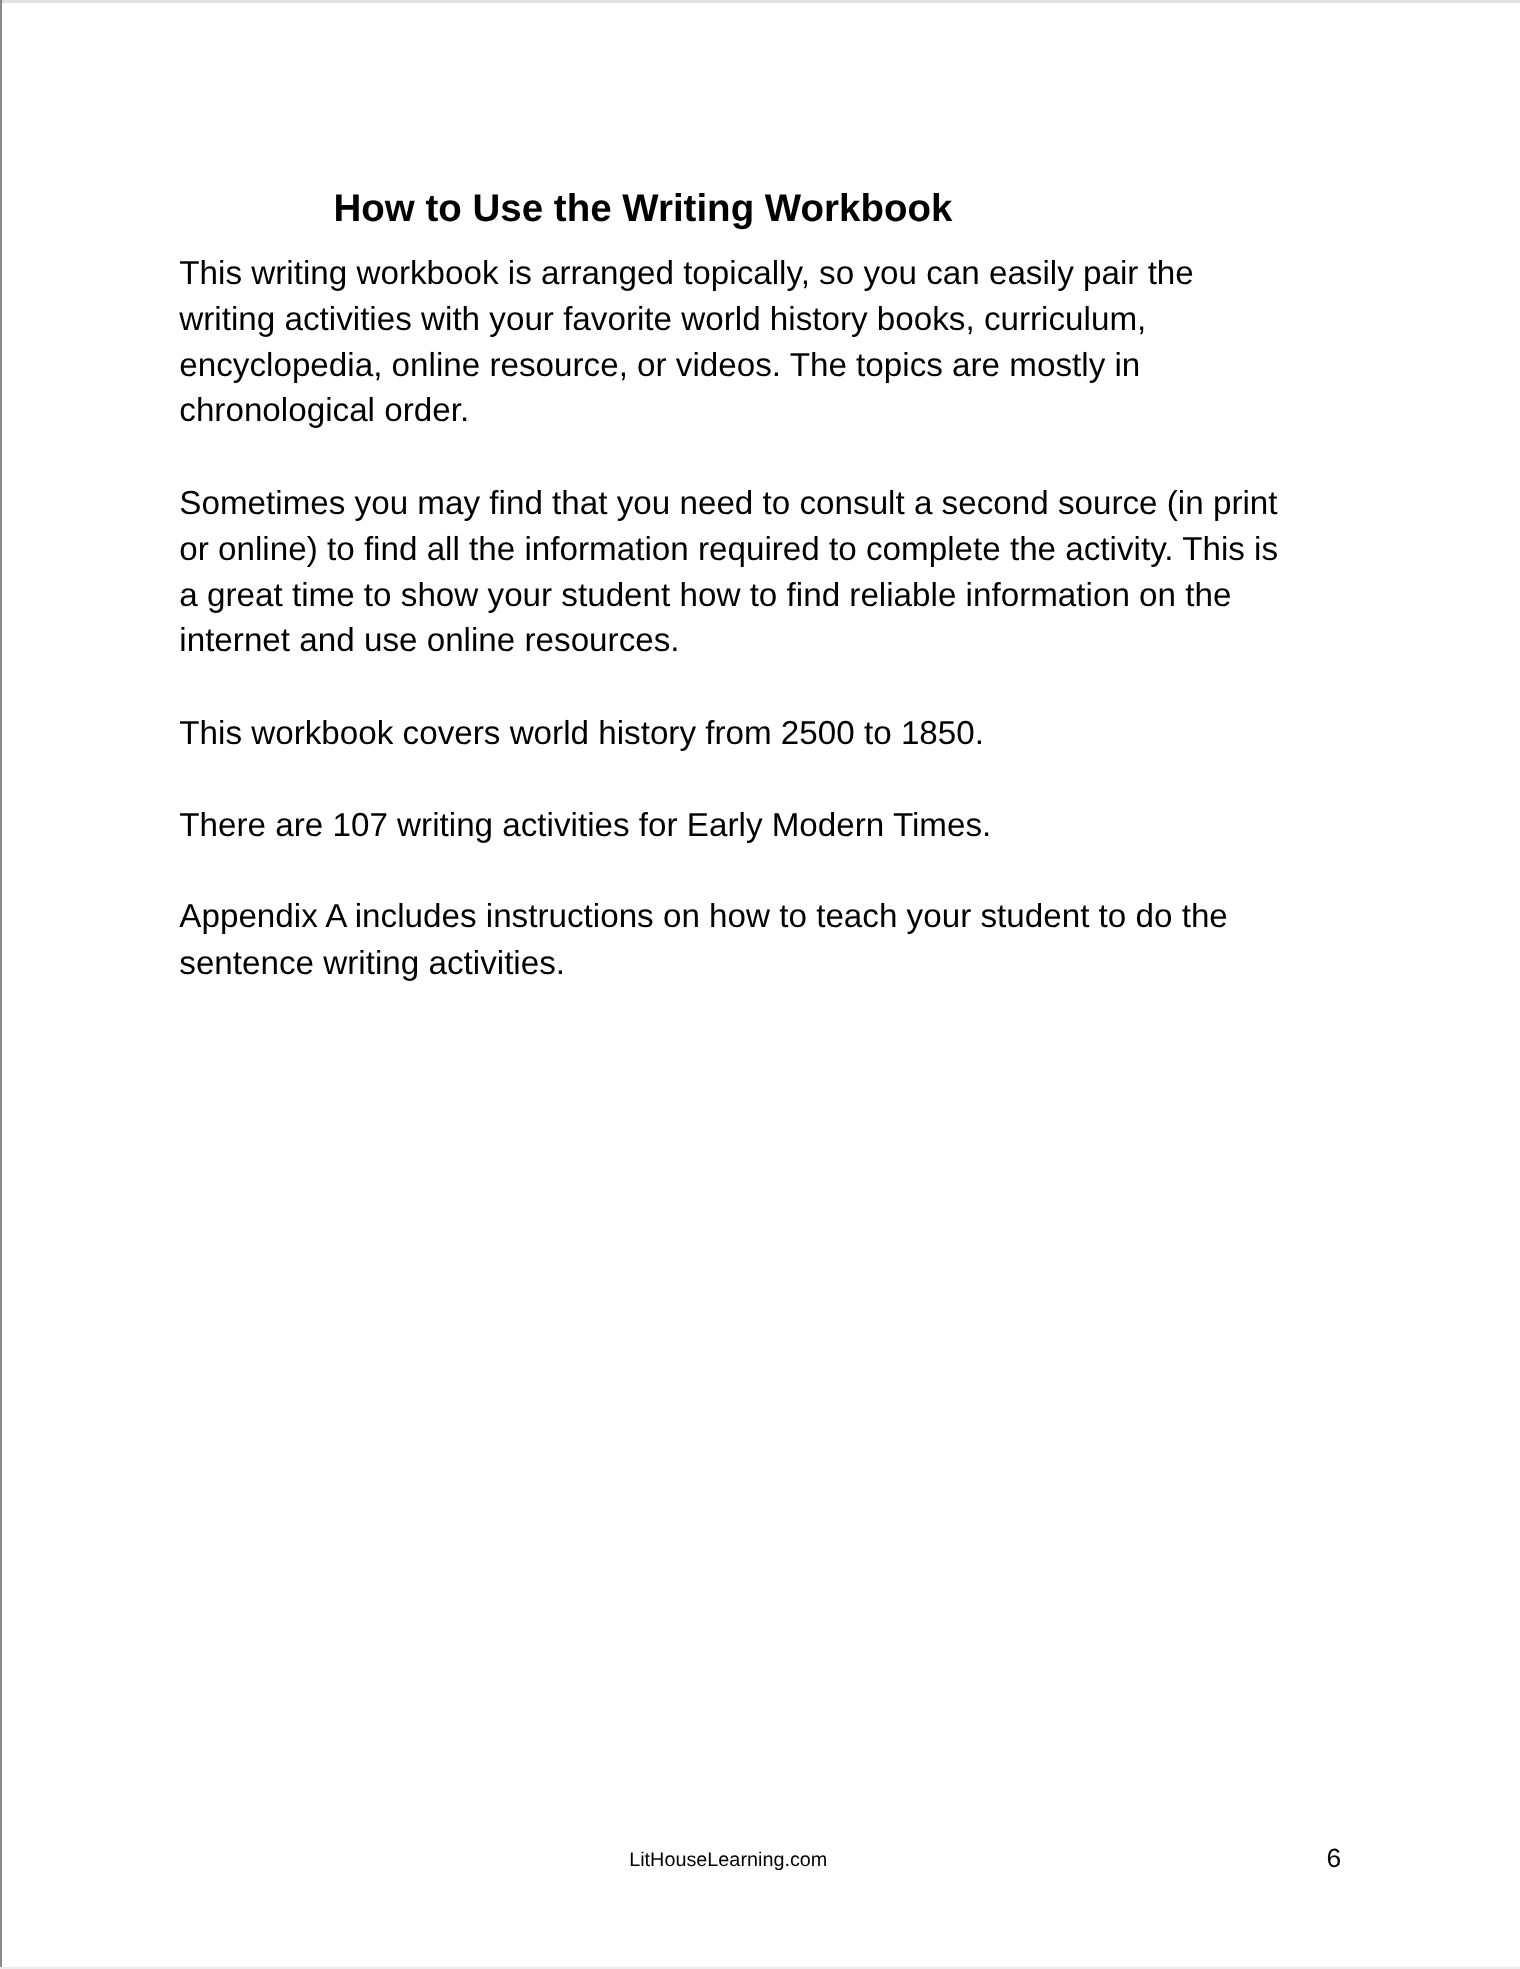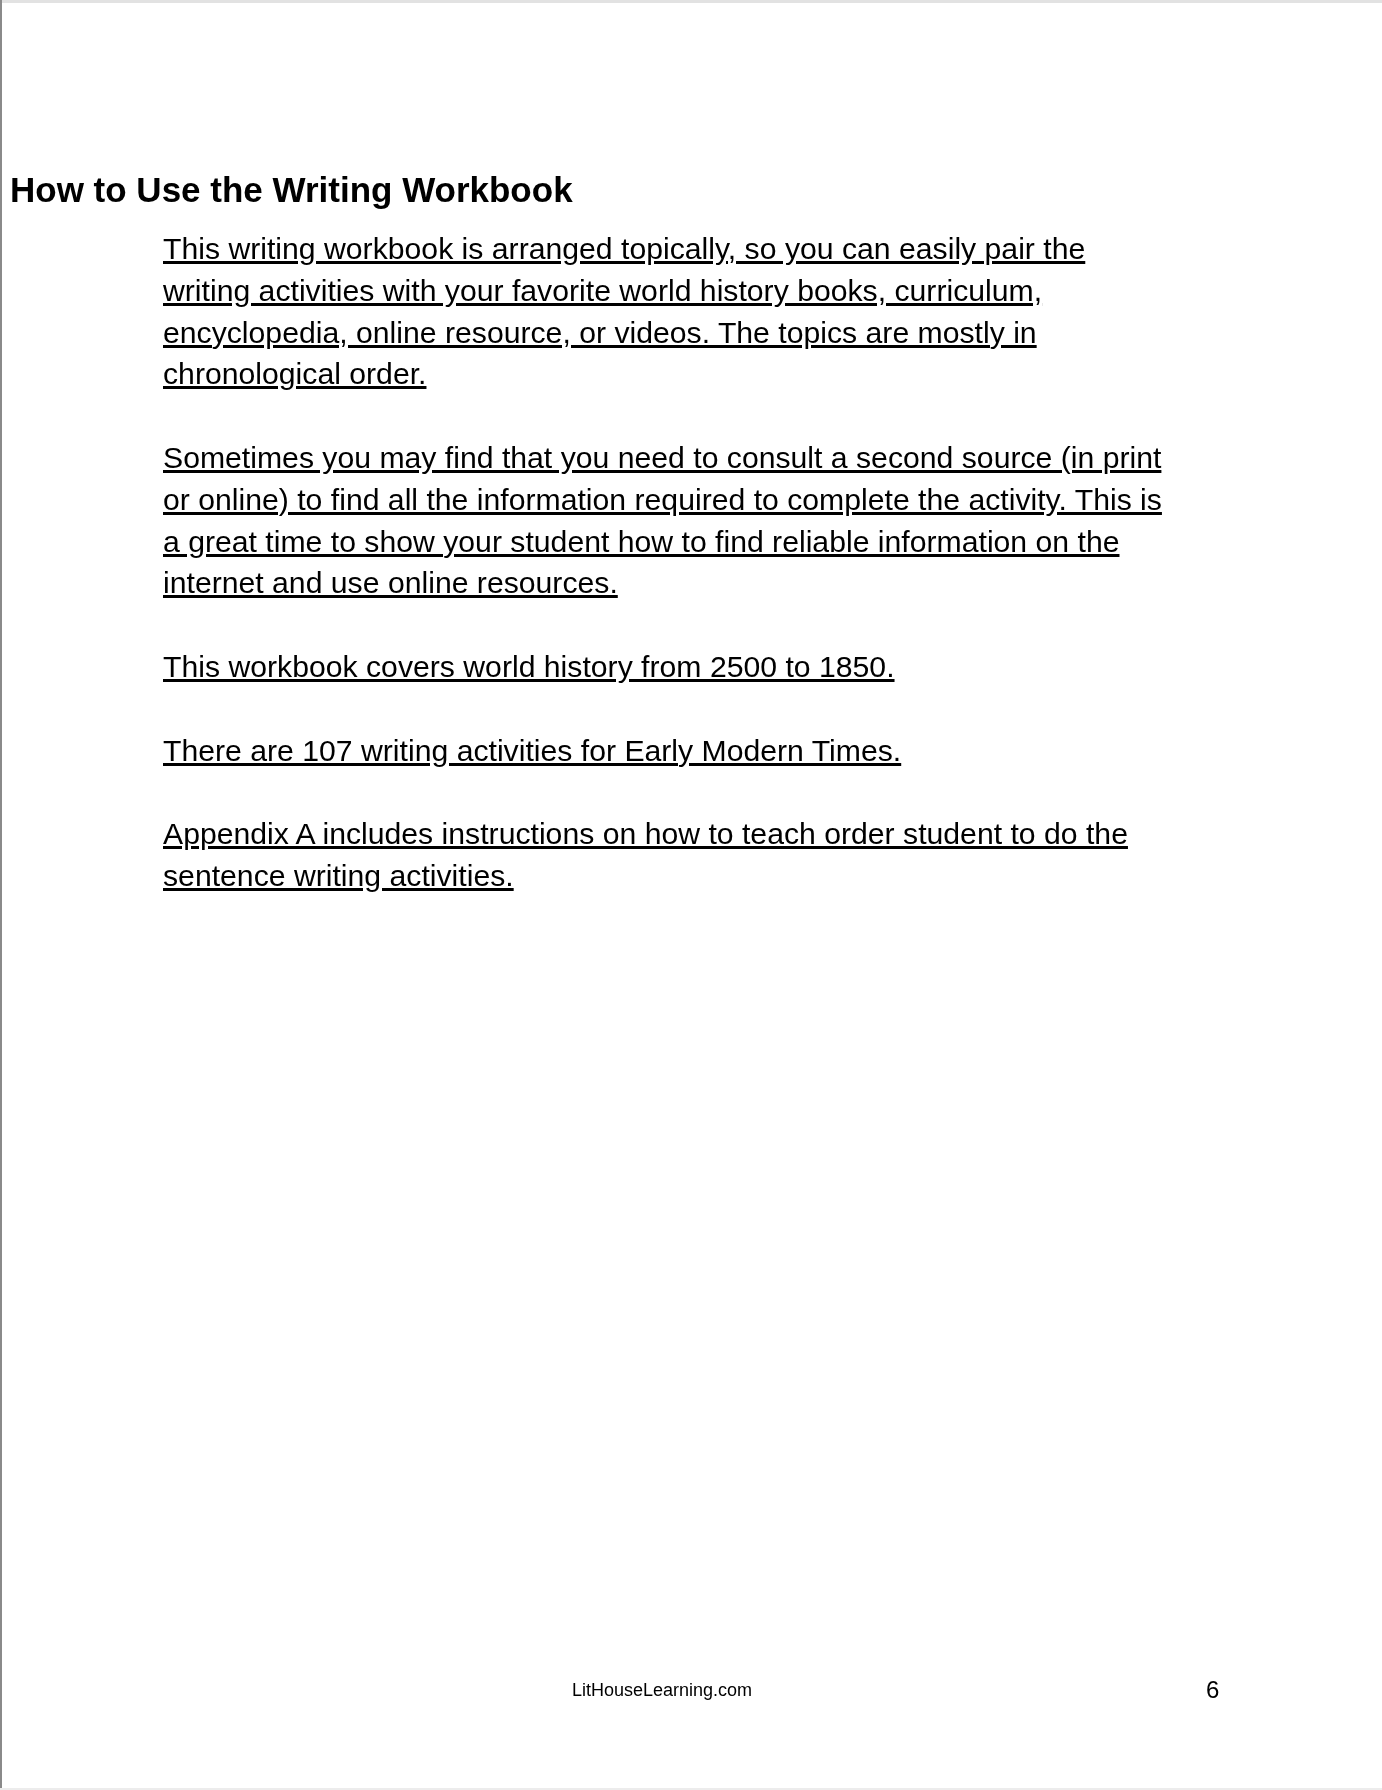--- a/index.html
+++ b/index.html
@@ -37,40 +37,39 @@
       position: absolute;
       left: 2px; top: 3px;
       width: 1380px; height: 1785px;
       background: #ffffff;
     }
     .title {
       position: absolute;
       left: 0;
       top: 168px;
       width: 1159px;
-      text-align: left;
+      text-align: center;
       font-size: 35px;
       font-weight: bold;
       line-height: 44px;
       margin: 0;
       padding-left: 10px;
       box-sizing: border-box;
     }
     .body-text {
       position: absolute;
       left: 163px;
       top: 228px;
       width: 1080px;
       font-size: 30.2px;
       line-height: 41.8px;
     }
     .body-text p {
       margin: 0 0 41.8px 0;
       white-space: pre-line;
-      text-decoration: underline;
     }
     .footer-site {
       position: absolute;
       left: 572px;
       top: 1675px;
       font-size: 18px;
       line-height: 30px;
     }
     .footer-page {
       position: absolute;
@@ -95,20 +94,20 @@
   <p>This writing workbook is arranged topically, so you can easily pair the
 writing activities with your favorite world history books, curriculum,
 encyclopedia, online resource, or videos. The topics are mostly in
 chronological order.</p>
   <p>Sometimes you may find that you need to consult a second source (in print
 or online) to find all the information required to complete the activity. This is
 a great time to show your student how to find reliable information on the
 internet and use online resources.</p>
   <p>This workbook covers world history from 2500 to 1850.</p>
   <p>There are 107 writing activities for Early Modern Times.</p>
-  <p>Appendix A includes instructions on how to teach order student to do the
+  <p>Appendix A includes instructions on how to teach your student to do the
 sentence writing activities.</p>
 </div>
 
 <div class="footer-site">LitHouseLearning.com</div>
 <div class="footer-page">6</div>
 
 <div class="bottom-edge"></div>
 
 </body></html>

